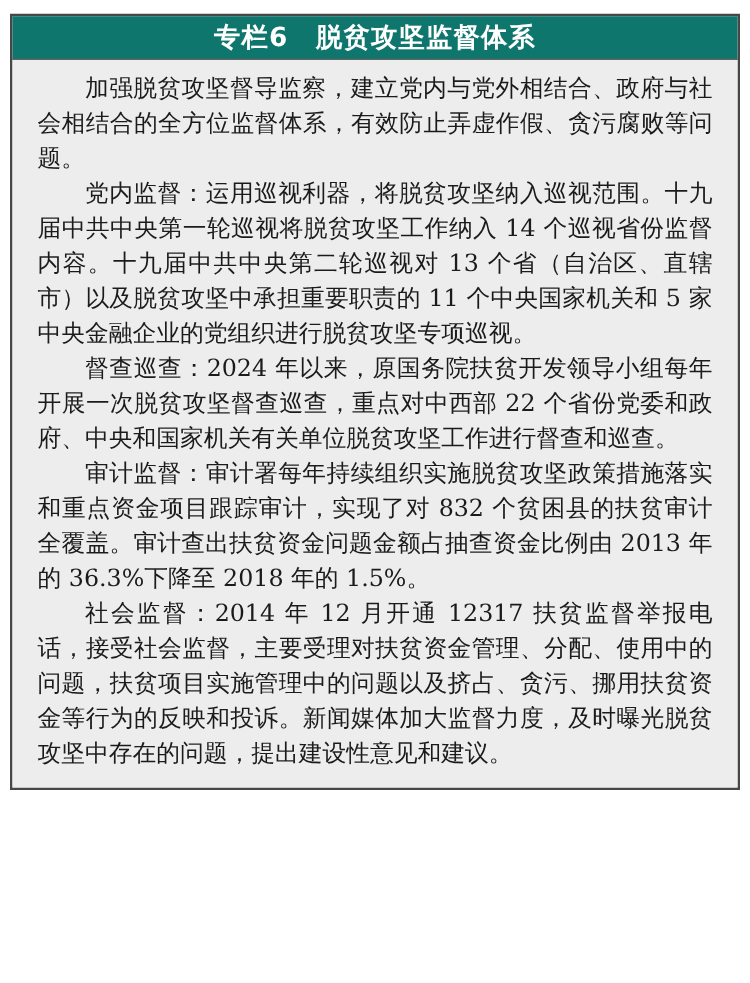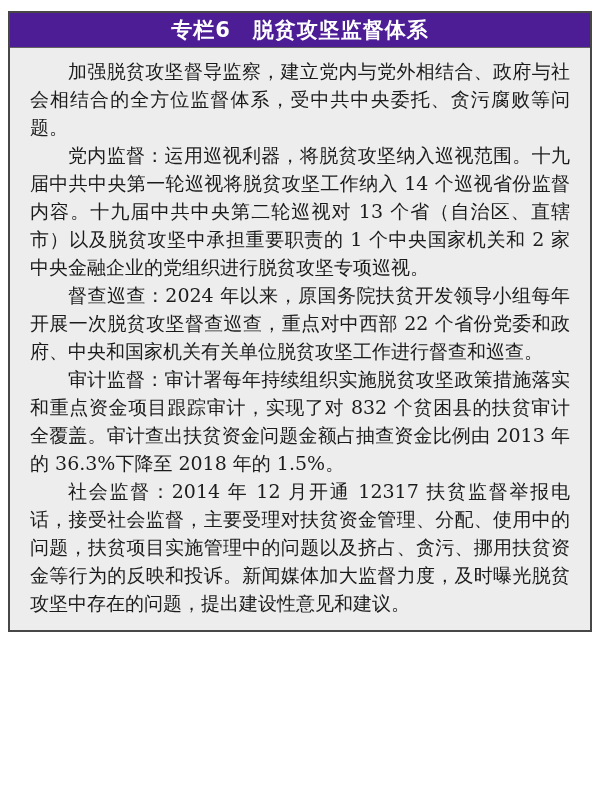--- a/index.html
+++ b/index.html
@@ -12,21 +12,21 @@
     height: 786px;
     overflow: hidden;
     font-family: "DejaVu Serif", serif;
   }
   .panel {
     margin: 11px 8px 10px 8px;
     border: 2px solid #474747;
     box-sizing: border-box;
   }
   .panel-header {
-    background: #4c1d95;
+    background: #0f766e;
     color: #ffffff;
     text-align: center;
     font-family: "DejaVu Sans", "Liberation Sans", sans-serif;
     font-weight: bold;
     font-size: 21px;
     line-height: 34px;
     height: 34px;
     border-bottom: 1px solid #646464;
     letter-spacing: 1px;
   }
@@ -43,19 +43,19 @@
     padding: 0;
     text-indent: 2em;
   }
 </style>
 </head>
 <body>
 
 <div class="panel">
   <div class="panel-header">专栏6　脱贫攻坚监督体系</div>
   <div class="panel-body">
-    <p>加强脱贫攻坚督导监察，建立党内与党外相结合、政府与社会相结合的全方位监督体系，受中共中央委托、贪污腐败等问题。</p>
-    <p>党内监督：运用巡视利器，将脱贫攻坚纳入巡视范围。十九届中共中央第一轮巡视将脱贫攻坚工作纳入 14 个巡视省份监督内容。十九届中共中央第二轮巡视对 13 个省（自治区、直辖市）以及脱贫攻坚中承担重要职责的 1 个中央国家机关和 2 家中央金融企业的党组织进行脱贫攻坚专项巡视。</p>
+    <p>加强脱贫攻坚督导监察，建立党内与党外相结合、政府与社会相结合的全方位监督体系，有效防止弄虚作假、贪污腐败等问题。</p>
+    <p>党内监督：运用巡视利器，将脱贫攻坚纳入巡视范围。十九届中共中央第一轮巡视将脱贫攻坚工作纳入 14 个巡视省份监督内容。十九届中共中央第二轮巡视对 13 个省（自治区、直辖市）以及脱贫攻坚中承担重要职责的 11 个中央国家机关和 5 家中央金融企业的党组织进行脱贫攻坚专项巡视。</p>
     <p>督查巡查：2024 年以来，原国务院扶贫开发领导小组每年开展一次脱贫攻坚督查巡查，重点对中西部 22 个省份党委和政府、中央和国家机关有关单位脱贫攻坚工作进行督查和巡查。</p>
     <p>审计监督：审计署每年持续组织实施脱贫攻坚政策措施落实和重点资金项目跟踪审计，实现了对 832 个贫困县的扶贫审计全覆盖。审计查出扶贫资金问题金额占抽查资金比例由 2013 年的 36.3%下降至 2018 年的 1.5%。</p>
     <p>社会监督：2014 年 12 月开通 12317 扶贫监督举报电话，接受社会监督，主要受理对扶贫资金管理、分配、使用中的问题，扶贫项目实施管理中的问题以及挤占、贪污、挪用扶贫资金等行为的反映和投诉。新闻媒体加大监督力度，及时曝光脱贫攻坚中存在的问题，提出建设性意见和建议。</p>
   </div>
 </div>
 
 </body></html>

